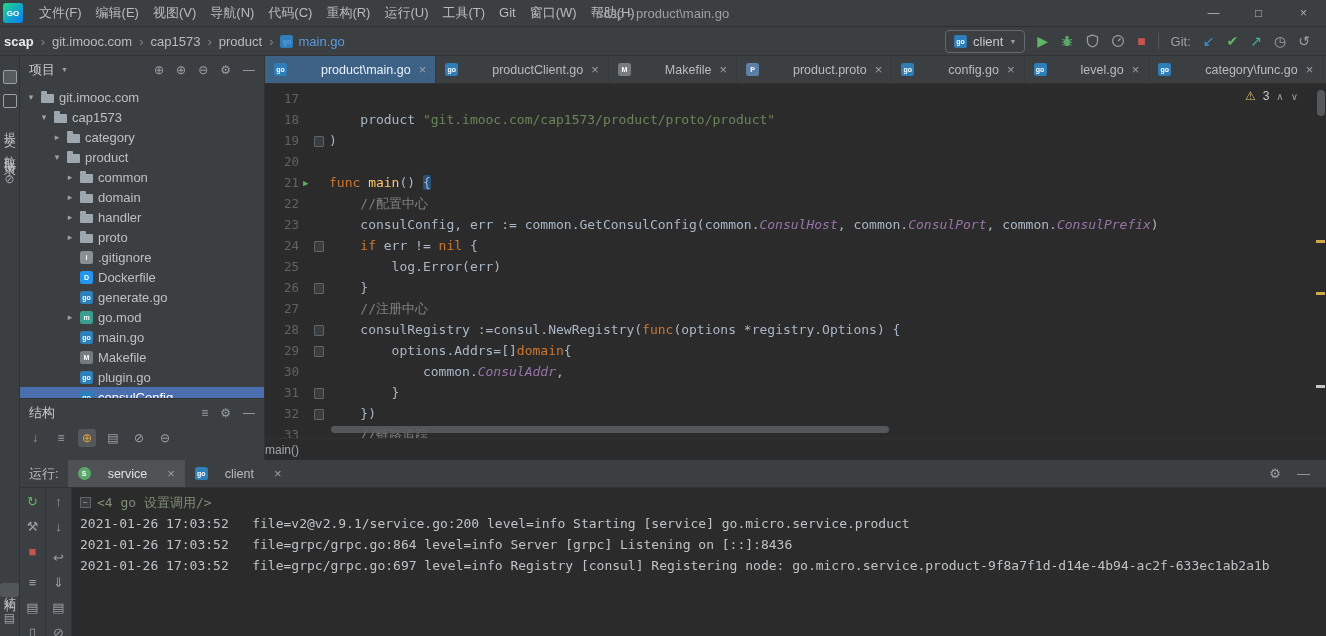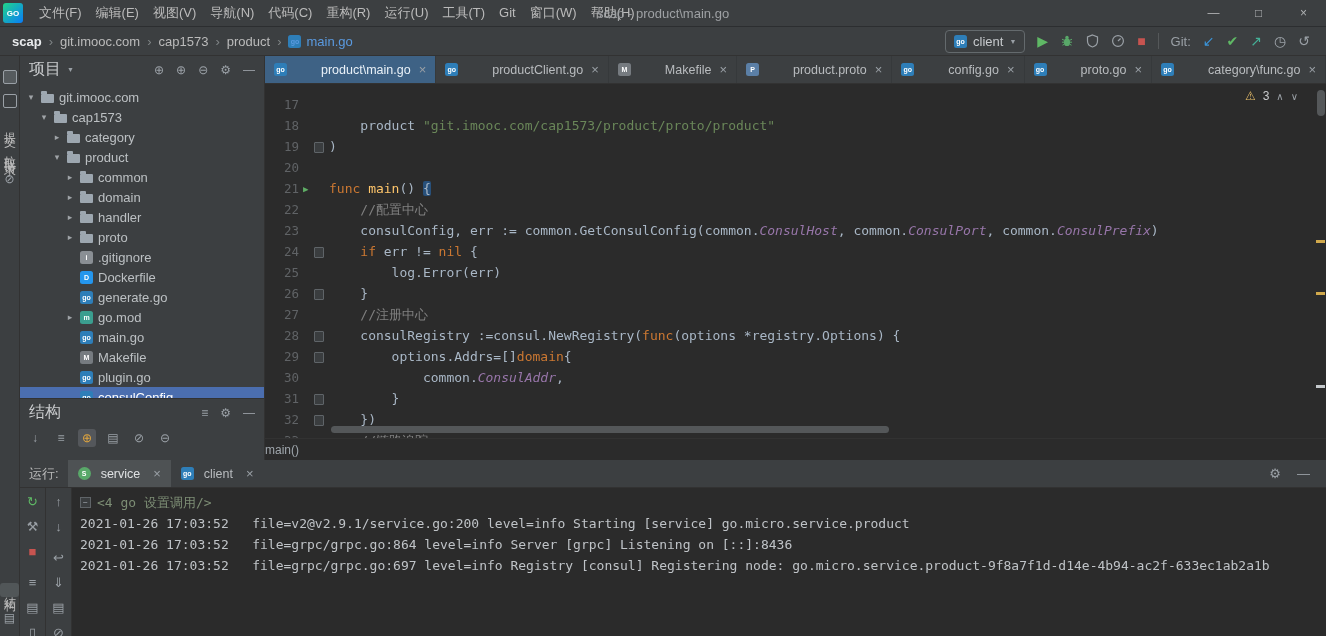--- a/index.html
+++ b/index.html
@@ -15,21 +15,21 @@
         font-size:8px;display:flex;align-items:center;justify-content:center;}
   #menus{display:flex;align-items:center;}
   .menu-item{padding:0 7px;line-height:26px;font-size:13px;color:#bbb;cursor:default;}
   #win-title{position:absolute;left:50%;transform:translateX(-50%);color:#9ea1a4;font-size:13px;}
   #win-controls{margin-left:auto;display:flex;}
   .wc{width:45px;text-align:center;line-height:26px;color:#afb1b3;font-size:12px;}
 
   
   #navbar{position:absolute;top:27px;left:0;right:0;height:29px;background:#3c3f41;
           border-bottom:1px solid #323232;display:flex;align-items:center;
-          padding-left:12px;box-sizing:border-box;}
+          padding-left:4px;box-sizing:border-box;}
   #crumbs{display:flex;align-items:center;}
   .crumb{color:#bbb;display:inline-flex;align-items:center;gap:5px;}
   .crumb.first span{color:#e8eaec;font-weight:bold;}
   .crumb.last span{color:#5a9ae0;}
   .crumb-sep{margin:0 7px;color:#7f8486;}
   #nav-right{margin-left:auto;display:flex;align-items:center;gap:12px;padding-right:16px;}
   .runconfig{display:flex;align-items:center;gap:6px;border:1px solid #646a6d;border-radius:4px;
              height:21px;padding:0 8px;color:#c7cacd;}
   .caret{font-size:7px;color:#9aa0a6;}
   .tool-ic{font-size:14px;line-height:14px;display:inline-flex;align-items:center;}
@@ -46,21 +46,21 @@
   .stripe-sq.active{background:#565b5e;}
   .vlabel{writing-mode:vertical-rl;font-size:12px;color:#bbb;letter-spacing:3px;margin:9px 0;cursor:default;}
   .vlabel.active{background:#515658;border-radius:3px;padding:4px 1px;}
   .stripe-ic{color:#9aa0a6;font-size:12px;margin:5px 0;}
   .stripe-bottom{margin-top:auto;display:flex;flex-direction:column;align-items:center;padding-bottom:6px;}
 
   
   #project{position:absolute;left:20px;top:56px;width:245px;height:342px;background:#3c3f41;
            border-right:1px solid #323232;box-sizing:border-box;overflow:hidden;}
   .pane-head{height:27px;display:flex;align-items:center;padding:0 9px;gap:6px;}
-  .pane-title{font-size:16px;color:#c8cacc;}
+  .pane-title{font-size:13px;color:#c8cacc;}
   .pane-icons{margin-left:auto;display:flex;gap:12px;color:#9aa0a6;font-size:12px;align-items:center;}
   #tree{margin-top:4px;}
   .tree-row{height:20px;display:flex;align-items:center;gap:5px;white-space:nowrap;
             font-size:13px;color:#bcc0c3;cursor:default;}
   .tree-row.sel{background:#4b6eaf;}
   .tree-row.sel .tree-label{color:#fff;}
   .chev{width:10px;font-size:9px;color:#9fa3a7;text-align:center;display:inline-block;flex:none;}
 
   
   .fi{width:13px;height:13px;display:inline-flex;align-items:center;justify-content:center;
@@ -87,21 +87,21 @@
 
   
   #editor{position:absolute;left:265px;top:56px;right:0;height:382px;background:#2b2b2b;}
   #etabs{height:27px;background:#3c3f41;display:flex;align-items:stretch;border-bottom:1px solid #323232;}
   .etab{display:flex;align-items:center;gap:5px;padding:0 9px;font-size:12.5px;color:#b9bcbf;
         border-right:1px solid #36393b;cursor:default;}
   .etab.active{background:#3e6285;color:#e9f1f8;}
   .etab-label{white-space:nowrap;margin-left:29px;}
   .tab-close{color:#9aa0a6;font-size:13px;margin-left:3px;}
 
-  #code-lines{position:relative;padding-top:10px;font-size:13px;}
+  #code-lines{position:relative;padding-top:4px;font-size:13px;}
   .code-line{height:21px;line-height:21px;white-space:pre;display:flex;}
   .gut{width:64px;flex:none;display:flex;}
   .lnum{width:34px;text-align:right;color:#606366;font-size:12.5px;flex:none;}
   .gmark{width:30px;position:relative;flex:none;}
   .run-arrow{position:absolute;left:4px;top:1px;color:#5fad65;font-size:9px;}
   .fold-mark{position:absolute;right:5px;top:6px;width:8px;height:9px;border:1px solid #5f6468;
              background:#3a3d3f;border-radius:1px;}
   .tk-d{color:#a9b7c6}.tk-k{color:#cc7832}.tk-s{color:#6a8759}.tk-c{color:#808080}
   .tk-f{color:#ffc66b}.tk-p{color:#9876aa;font-style:italic}
   .tk-b{color:#a9b7c6;background:#28507a;border-radius:2px;}
@@ -120,21 +120,21 @@
   
   #bcrumbs{position:absolute;left:265px;top:438px;right:0;height:22px;background:#2b2b2b;
            border-top:1px solid #323232;display:flex;align-items:center;
            color:#9fa6ac;font-size:12px;box-sizing:border-box;}
 
   
   #runpanel{position:absolute;left:20px;top:460px;right:0;bottom:0;background:#3c3f41;}
   .rp-head{height:27px;display:flex;align-items:center;border-bottom:1px solid #323232;padding-left:9px;}
   .rp-label{margin-right:9px;color:#bbb;}
   #rtabs{display:flex;align-items:stretch;height:27px;}
-  .rtab{display:flex;align-items:center;gap:10px;padding:0 10px;font-size:12.5px;color:#b9bcbf;cursor:default;}
+  .rtab{display:flex;align-items:center;gap:17px;padding:0 10px;font-size:12.5px;color:#b9bcbf;cursor:default;}
   .rtab.active{background:#4e5254;color:#dfe1e3;}
   .rp-right{margin-left:auto;display:flex;gap:16px;padding-right:16px;color:#9aa0a6;font-size:13px;}
   .rp-body{position:absolute;top:28px;left:0;right:0;bottom:0;display:flex;}
   .rp-col{width:26px;background:#3c3f41;border-right:1px solid #323232;display:flex;
           flex-direction:column;align-items:center;padding-top:6px;gap:9px;box-sizing:border-box;flex:none;}
   .cic{font-size:13px;line-height:16px;}
   .g1{margin-top:6px;}
   .console{flex:1;background:#2b2b2b;font-size:13px;color:#bfc3c7;
            padding:4px 0 0 8px;position:relative;overflow:hidden;}
   .log-line{height:21px;line-height:21px;white-space:pre;}
@@ -376,21 +376,21 @@
         <span class="etab-label">product.proto</span>
         <span class="tab-close">×</span>
       </div>
       <div class="etab">
         <span class="fi fi-go"></span>
         <span class="etab-label">config.go</span>
         <span class="tab-close">×</span>
       </div>
       <div class="etab">
         <span class="fi fi-go"></span>
-        <span class="etab-label">proto.go</span>
+        <span class="etab-label">level.go</span>
         <span class="tab-close">×</span>
       </div>
       <div class="etab">
         <span class="fi fi-go"></span>
         <span class="etab-label">category\func.go</span>
         <span class="tab-close">×</span>
       </div>
     </div>
   <div id="code-lines" class="mono">
       <div class="code-line"><span class="gut"><span class="lnum">17</span><span class="gmark"></span></span><span class="ctext"></span></div>

